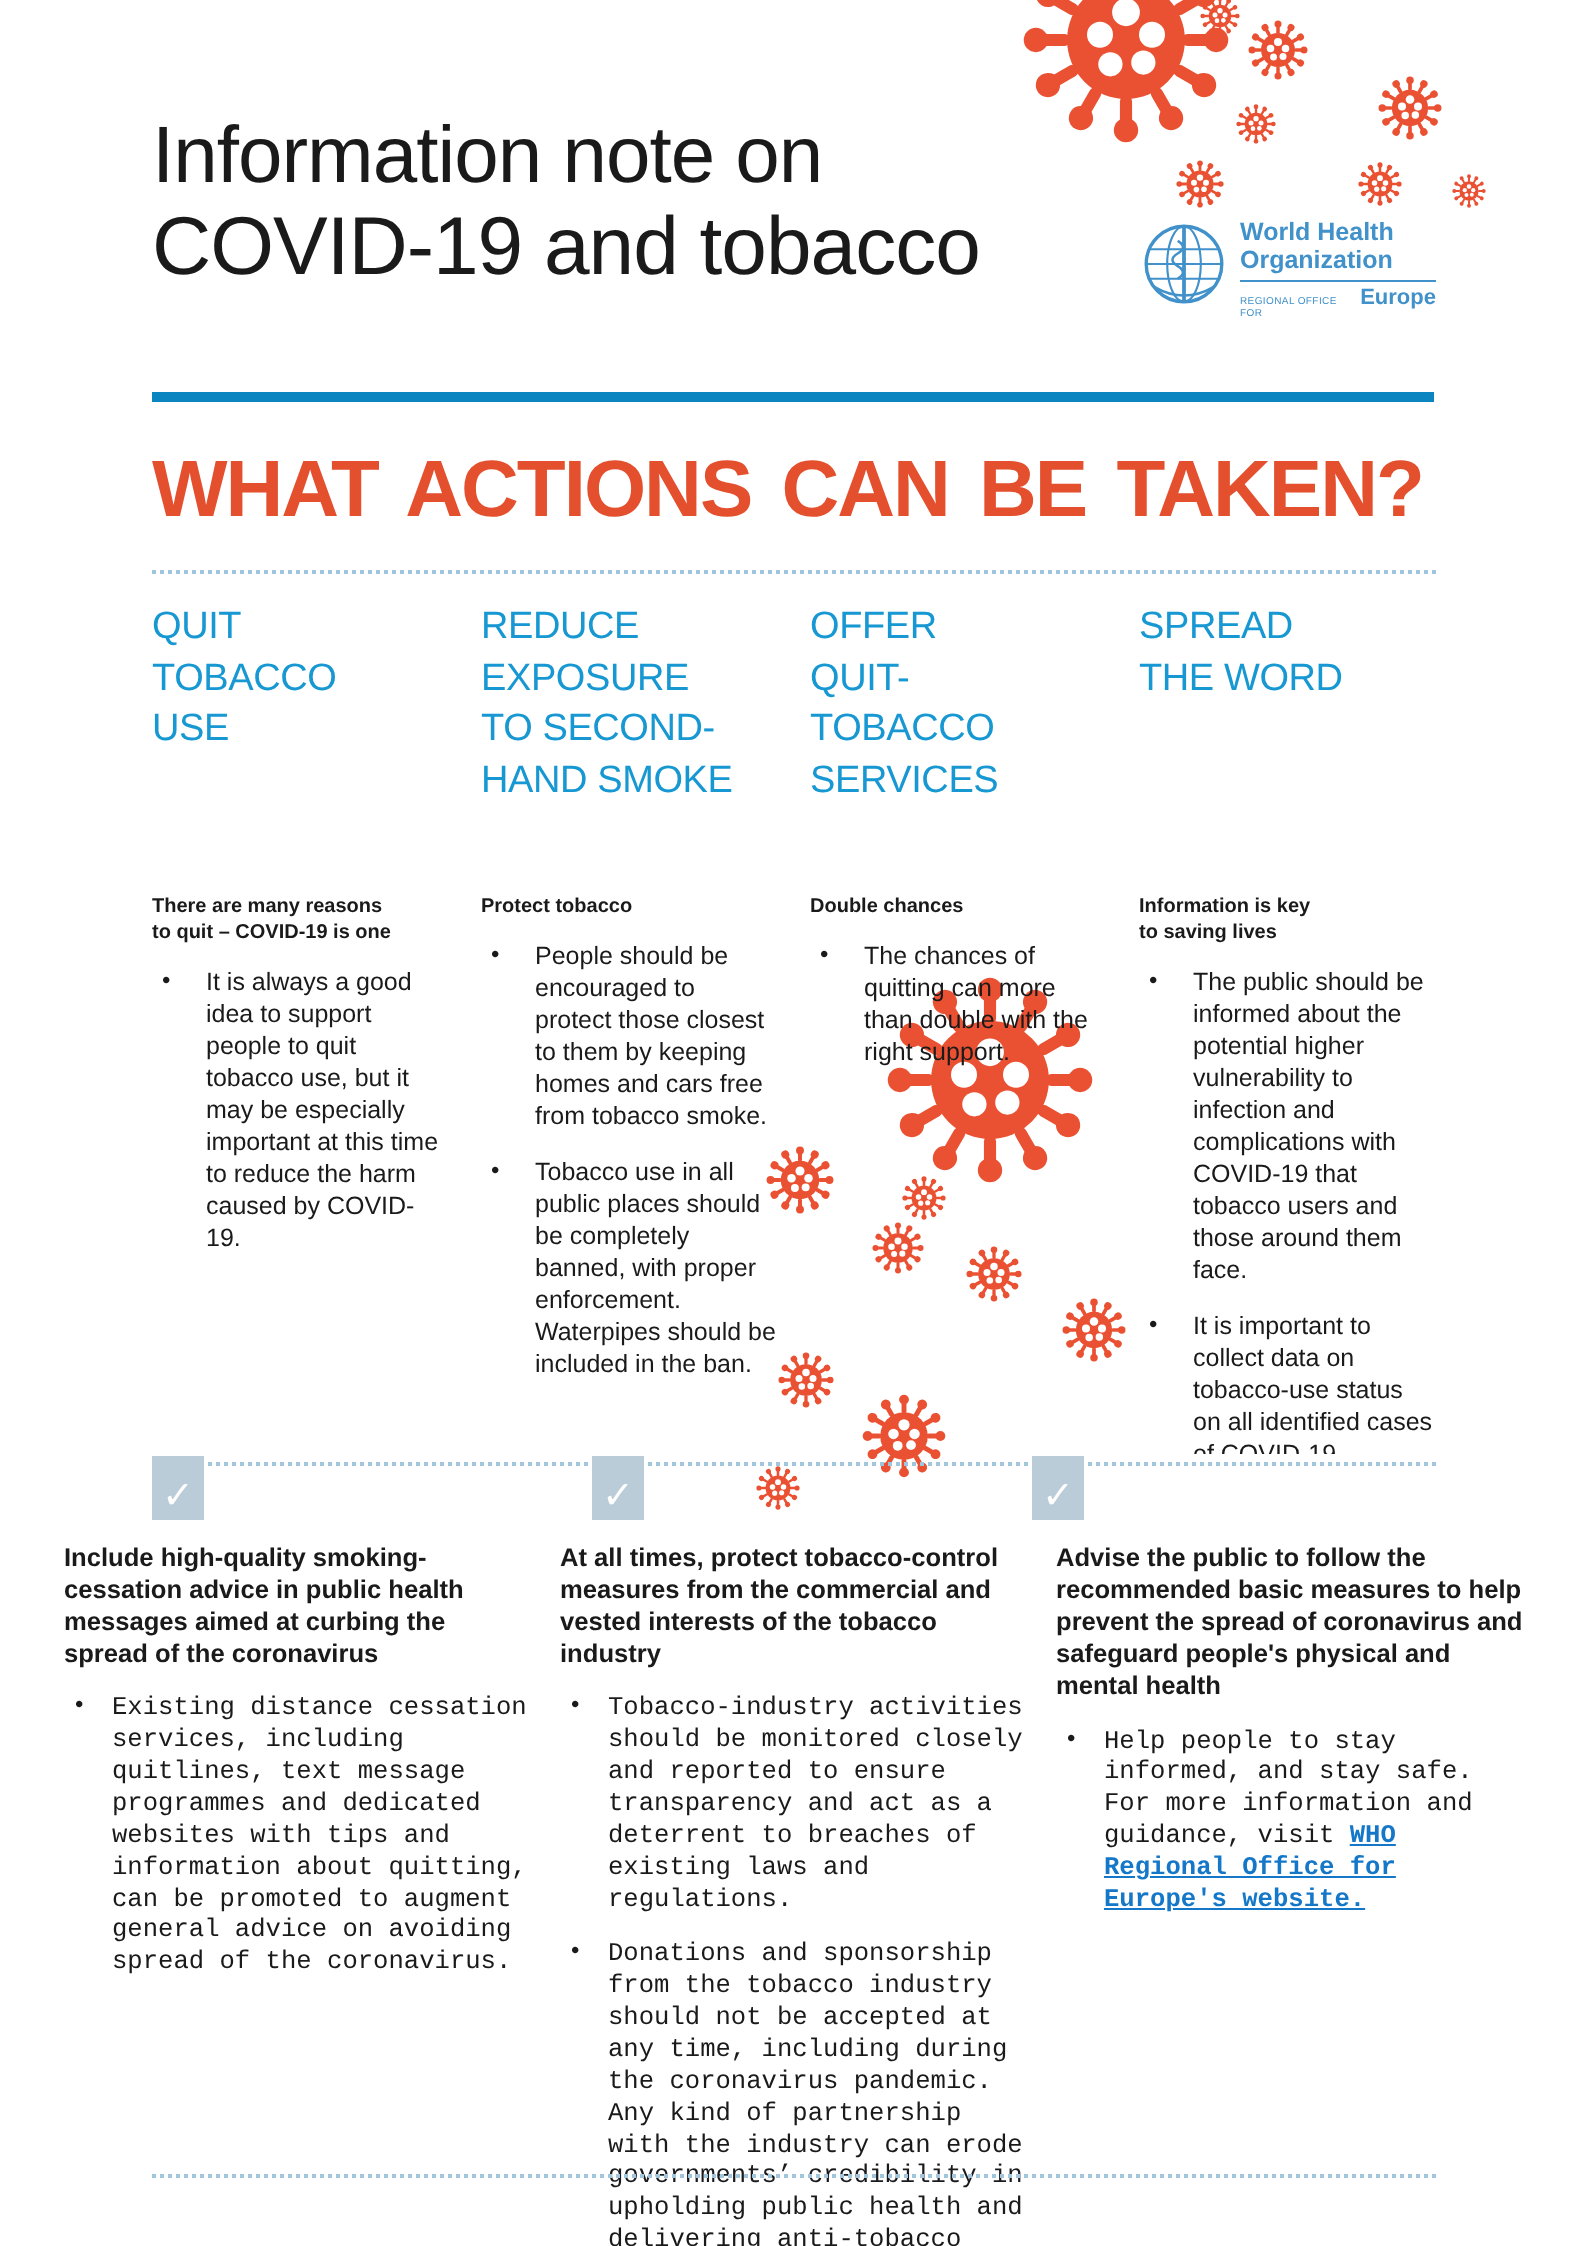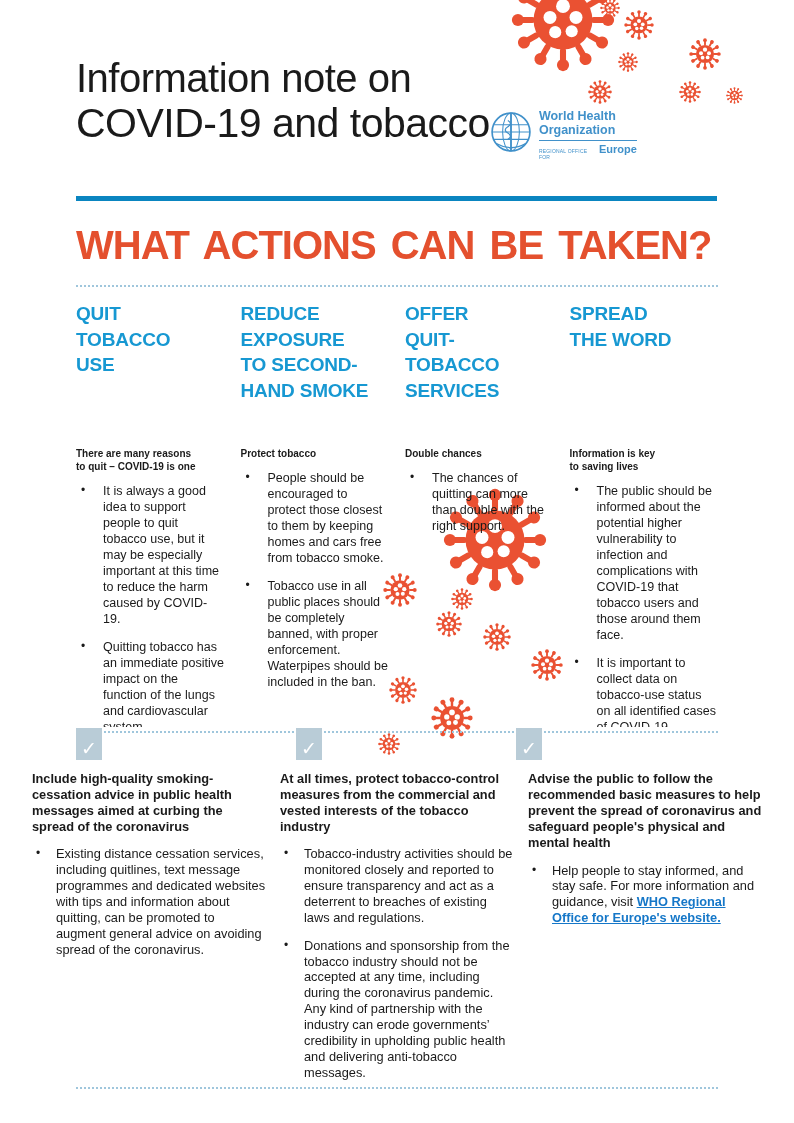--- a/index.html
+++ b/index.html
@@ -4,49 +4,49 @@
 <style>
   :root{
     --accent-orange:#e4502e; --heading-blue:#1798d2; --rule-blue:#0a85c0;
     --checkbox-blue:#b9ccd7; --link-blue:#1577c8; --logo-blue:#4191ca;
     --virus-orange:#ea5132; --dotted-blue:#9fc6dc; --text-black:#1a1a1a;
   }
   *{margin:0;padding:0;box-sizing:border-box;}
   html,body{background:#888;}
   body{font-family:"Liberation Sans","DejaVu Sans",sans-serif;}
   .page{position:relative;width:794px;height:1123px;background:#fff;overflow:hidden;margin:0 auto;color:var(--text-black);}
-  .header{display:flex;padding:58px 76px 0;}
+  .header{display:flex;justify-content:space-between;padding:58px 76px 0;}
   .title1{font-size:40px;font-weight:400;line-height:1.02;letter-spacing:-0.5px;}
   .title2{font-size:41px;font-weight:400;line-height:1.18;letter-spacing:-0.5px;}
   .who{display:flex;align-items:flex-start;gap:7px;margin-top:52px;color:var(--logo-blue);}
   .who svg{display:block;}
   .who-text{width:98px;}
   .who-org{font-size:12.5px;font-weight:700;line-height:1.08;white-space:pre-line;color:var(--logo-blue);}
   .who-region{border-top:1px solid var(--logo-blue);margin-top:3px;padding-top:2px;display:flex;align-items:baseline;gap:3px;}
   .rof{font-size:5px;letter-spacing:.2px;}
   .eur{font-size:11px;font-weight:700;}
   .rule{margin:36px 76px 0;height:5px;background:var(--rule-blue);width:641px;}
   .h1{margin:22px 76px 0;font-size:40px;font-weight:700;color:var(--accent-orange);letter-spacing:-1px;word-spacing:5px;}
   .dotted{border-top:2px dotted var(--dotted-blue);}
   .dotted1{margin:17px 76px 0;}
   .dotted2{position:absolute;left:76px;right:76px;top:1087px;}
   .cols4{margin:14px 76px 0;height:426px;display:grid;grid-template-columns:repeat(4,1fr);column-gap:16px;overflow:hidden;}
-  .col h2{color:var(--heading-blue);font-size:19px;line-height:1.35;font-weight:700;white-space:pre-line;height:107px;letter-spacing:-0.2px;}
+  .col h2{color:var(--heading-blue);font-size:19px;line-height:1.35;font-weight:400;white-space:pre-line;height:107px;letter-spacing:-0.2px;}
   .lead{font-weight:700;font-size:10px;line-height:1.28;white-space:pre-line;margin-bottom:9px;margin-top:40px;}
   .blist{list-style:none;font-size:12.5px;line-height:1.28;}
   .blist li{position:relative;padding-left:27px;margin-bottom:12px;}
   .blist li::before{content:"•";position:absolute;left:5px;font-size:12px;}
   .checkrow{position:relative;margin:0 76px;height:36px;}
   .checkrow .dotline{position:absolute;top:4px;left:0;right:0;border-top:2px dotted var(--dotted-blue);}
   .checkbox{position:absolute;top:1px;width:26px;height:32px;background:var(--checkbox-blue);color:#fff;
     display:flex;align-items:flex-end;justify-content:center;font-size:19px;font-weight:700;line-height:1.1;}
   .cb1{left:0;} .cb2{left:220px;} .cb3{left:440px;}
   .cols3{margin:8px 32px 0;display:grid;grid-template-columns:repeat(3,1fr);column-gap:14px;}
   .bcol .lead2{font-weight:700;font-size:12.8px;line-height:1.26;margin-bottom:11px;}
-  .blist2{list-style:none;font-size:12.8px;line-height:1.24;}
+  .blist2{list-style:none;font-size:12.8px;line-height:1.24;font-family:Liberation Mono, monospace;}
   .blist2 li{position:relative;padding-left:24px;margin-bottom:12px;}
   .blist2 li::before{content:"•";position:absolute;left:4px;font-size:12px;}
   .weblink{color:var(--link-blue);font-weight:700;text-decoration:underline;cursor:pointer;text-align:right;}
   .virus{position:absolute;fill:var(--virus-orange);}
   .hiddefs{position:absolute;width:0;height:0;overflow:hidden;}
 </style>
 </head>
 <body>
 
 <svg class="hiddefs" aria-hidden="true">
@@ -169,21 +169,20 @@
 
   <div class="cols4">
     <div class="col">
       <h2>QUIT
 TOBACCO
 USE</h2>
       <p class="lead">There are many reasons
 to quit – COVID-19 is one</p>
       <ul class="blist">
         <li>It is always a good idea to support people to quit tobacco use, but it may be especially important at this time to reduce the harm caused by COVID-19.</li>
-        <li>Quitting tobacco has an immediate positive impact on the function of the lungs and cardiovascular system.</li>
 
       </ul>
     </div>
     <div class="col">
       <h2>REDUCE
 EXPOSURE
 TO SECOND-
 HAND SMOKE</h2>
       <p class="lead">Protect tobacco</p>
       <ul class="blist">

